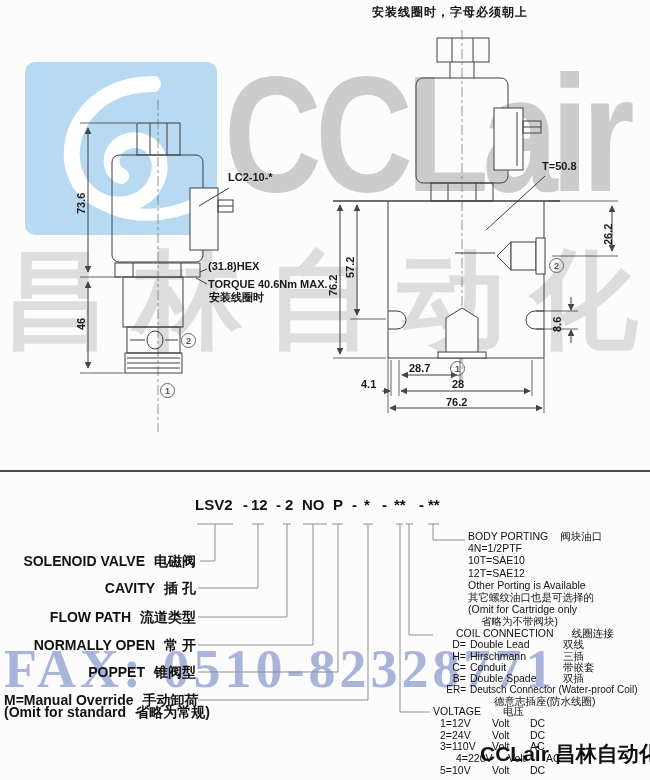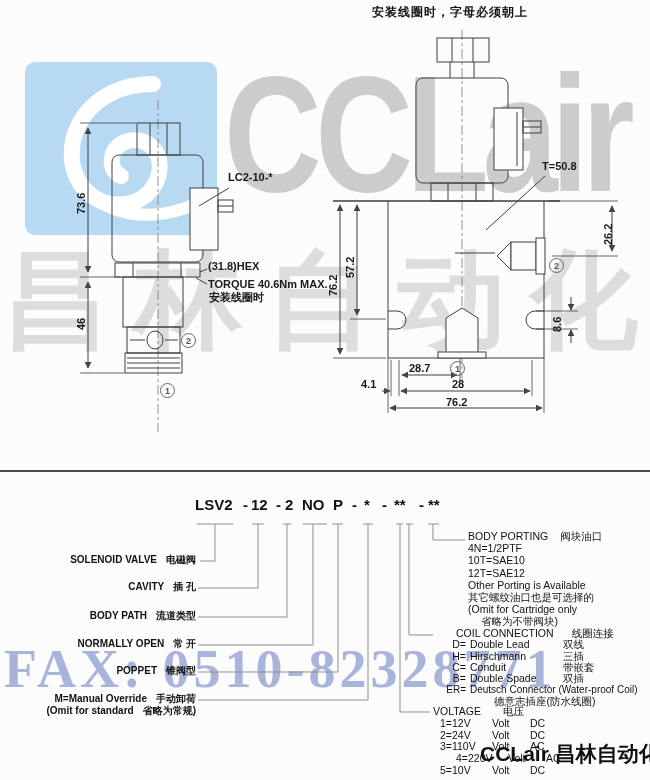--- a/index.html
+++ b/index.html
@@ -19,21 +19,21 @@
   #content{position:absolute;inset:0;z-index:2;}
   svg{position:absolute;left:0;}
   .dim{position:absolute;font-size:11px;font-weight:bold;color:#1a1a1a;white-space:nowrap;line-height:1.1;}
   .dim.v{transform:rotate(-90deg);transform-origin:left top;}
   .caption{position:absolute;left:372px;top:4px;font-size:12px;font-weight:bold;color:#111;letter-spacing:1px;}
   .callout{position:absolute;width:13px;height:13px;border:1px solid #666;border-radius:50%;
            color:#555;font-size:9px;font-weight:bold;display:flex;align-items:center;justify-content:center;background:transparent;}
   #divider{position:absolute;left:0;top:470px;width:650px;height:2px;background:#4a4a4a;}
   
   .seg{position:absolute;top:496px;font-size:15px;font-weight:bold;color:#111;white-space:nowrap;}
-  .llabel{position:absolute;left:4px;width:192px;text-align:right;font-size:10px;font-weight:bold;
+  .llabel{position:absolute;left:4px;width:192px;text-align:right;font-size:14px;font-weight:bold;
           color:#111;white-space:nowrap;line-height:1.1;}
   .llabel .cn{margin-left:9px;}
   .rblock{position:absolute;font-size:10.5px;font-weight:normal;color:#111;line-height:12.2px;white-space:nowrap;}
   .rblock .cn-gap{margin-left:12px;}
   .crow{display:flex;}
   .crow .c1{width:30px;text-align:right;margin-right:4px;}
   .crow .c2{width:93px;}
   .vrow{display:flex;}
   .vrow .c1{width:52px;}
   .vrow .c2{width:38px;}
@@ -181,21 +181,21 @@
     <span class="seg" style="left:419px">-</span>
     <span class="seg" style="left:428px">**</span>
 
     <div class="llabel" style="top:554px">
       <span>SOLENOID VALVE</span><span class="cn">电磁阀</span>
     </div>
     <div class="llabel" style="top:581px">
       <span>CAVITY</span><span class="cn">插 孔</span>
     </div>
     <div class="llabel" style="top:610px">
-      <span>BODY PATH</span><span class="cn">流道类型</span>
+      <span>FLOW PATH</span><span class="cn">流道类型</span>
     </div>
     <div class="llabel" style="top:638px">
       <span>NORMALLY OPEN</span><span class="cn">常 开</span>
     </div>
     <div class="llabel" style="top:665px">
       <span>POPPET</span><span class="cn">锥阀型</span>
     </div>
     <div class="llabel" style="top:693px">
       <span>M=Manual Override</span><span class="cn">手动卸荷</span>
     </div>

